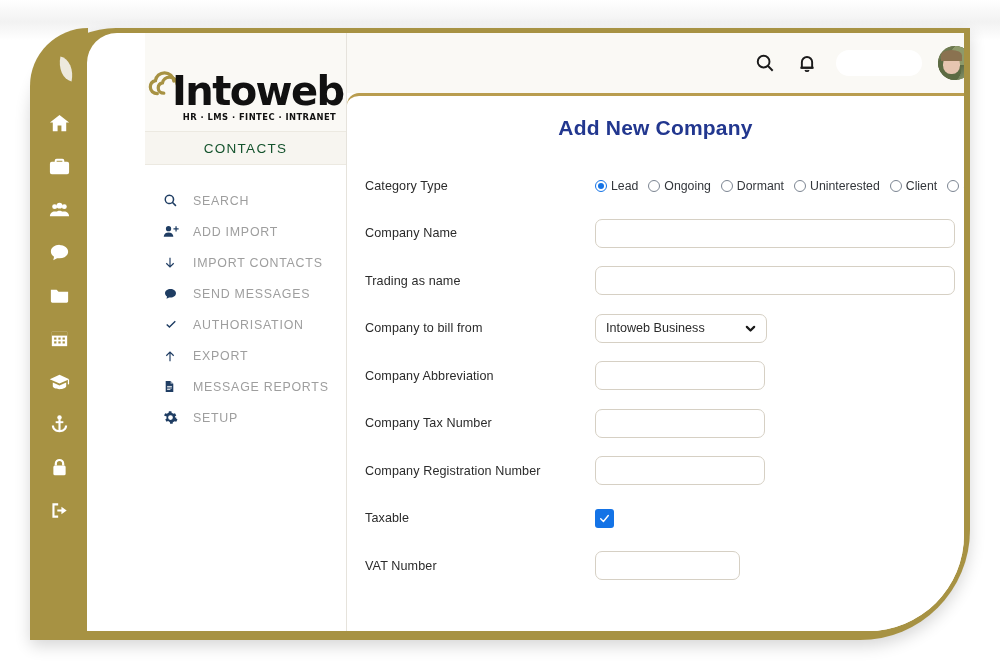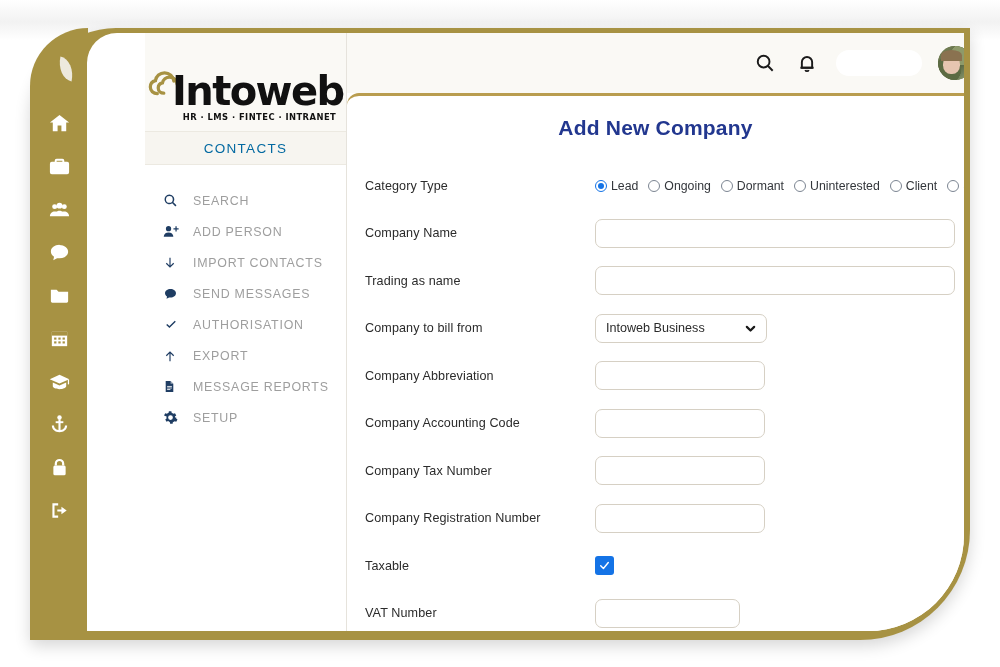--- a/index.html
+++ b/index.html
@@ -132,21 +132,21 @@
     background: #f7f5f0;
     display: flex;
     align-items: center;
     justify-content: center;
     border-top: 1px solid #ece9e1;
     border-bottom: 1px solid #ece9e1;
   }
   .section-title {
     font-size: 13.5px;
     letter-spacing: 1.3px;
-    color: #0369a1;
+    color: #14532d;
     font-weight: 400;
   }
 
   .menu { padding: 20px 0 0 18px; }
   .menu-item {
     display: flex;
     align-items: center;
     height: 31px;
     cursor: pointer;
   }
@@ -424,21 +424,21 @@
 
 
           <div class="menu-item">
             <span class="menu-ic">
               <svg width="16" height="15" viewBox="0 0 26 24">
                   <circle cx="9" cy="7.4" r="4.3"></circle>
                   <path d="M1.2 20.5c0-4.2 3.5-6.7 7.8-6.7s7.8 2.5 7.8 6.7z"></path>
                   <path d="M20.2 3.4h2v3.2h3.2v2h-3.2v3.2h-2V8.6H17v-2h3.2z"></path>
                 </svg>
             </span>
-            <span class="menu-label">ADD PERSON</span>
+            <span class="menu-label">ADD IMPORT</span>
           </div>
 
           <div class="menu-item">
             <span class="menu-ic">
               <svg width="14" height="16" viewBox="0 0 24 24">
                   <path d="M11 3h2v13.2l4.6-4.6 1.5 1.5L12 20.2 4.9 13.1l1.5-1.5 4.6 4.6z"></path>
                 </svg>
             </span>
             <span class="menu-label">IMPORT CONTACTS</span>
           </div>
@@ -583,26 +583,20 @@
             </div>
           </div>
 
           <div class="row">
             <div class="row-label">Company Abbreviation</div>
             <div class="field">
               <input class="txt mid" type="text" placeholder="" style="">
             </div>
           </div>
 
-          <div class="row">
-            <div class="row-label">Company Accounting Code</div>
-            <div class="field">
-              <input class="txt mid" type="text" placeholder="" style="">
-            </div>
-          </div>
 
           <div class="row">
             <div class="row-label">Company Tax Number</div>
             <div class="field">
               <input class="txt mid" type="text" placeholder="" style="">
             </div>
           </div>
 
           <div class="row">
             <div class="row-label">Company Registration Number</div>

